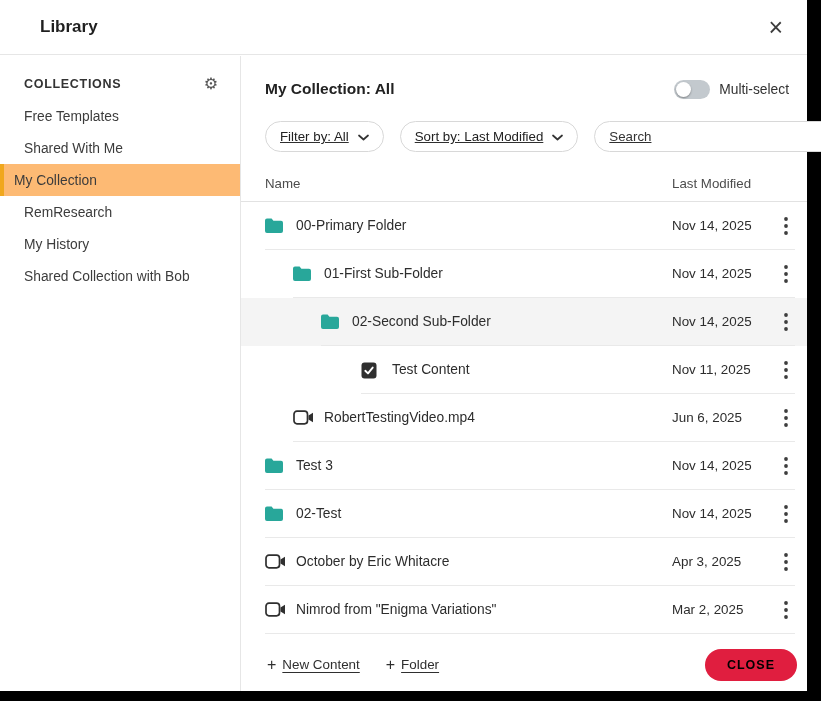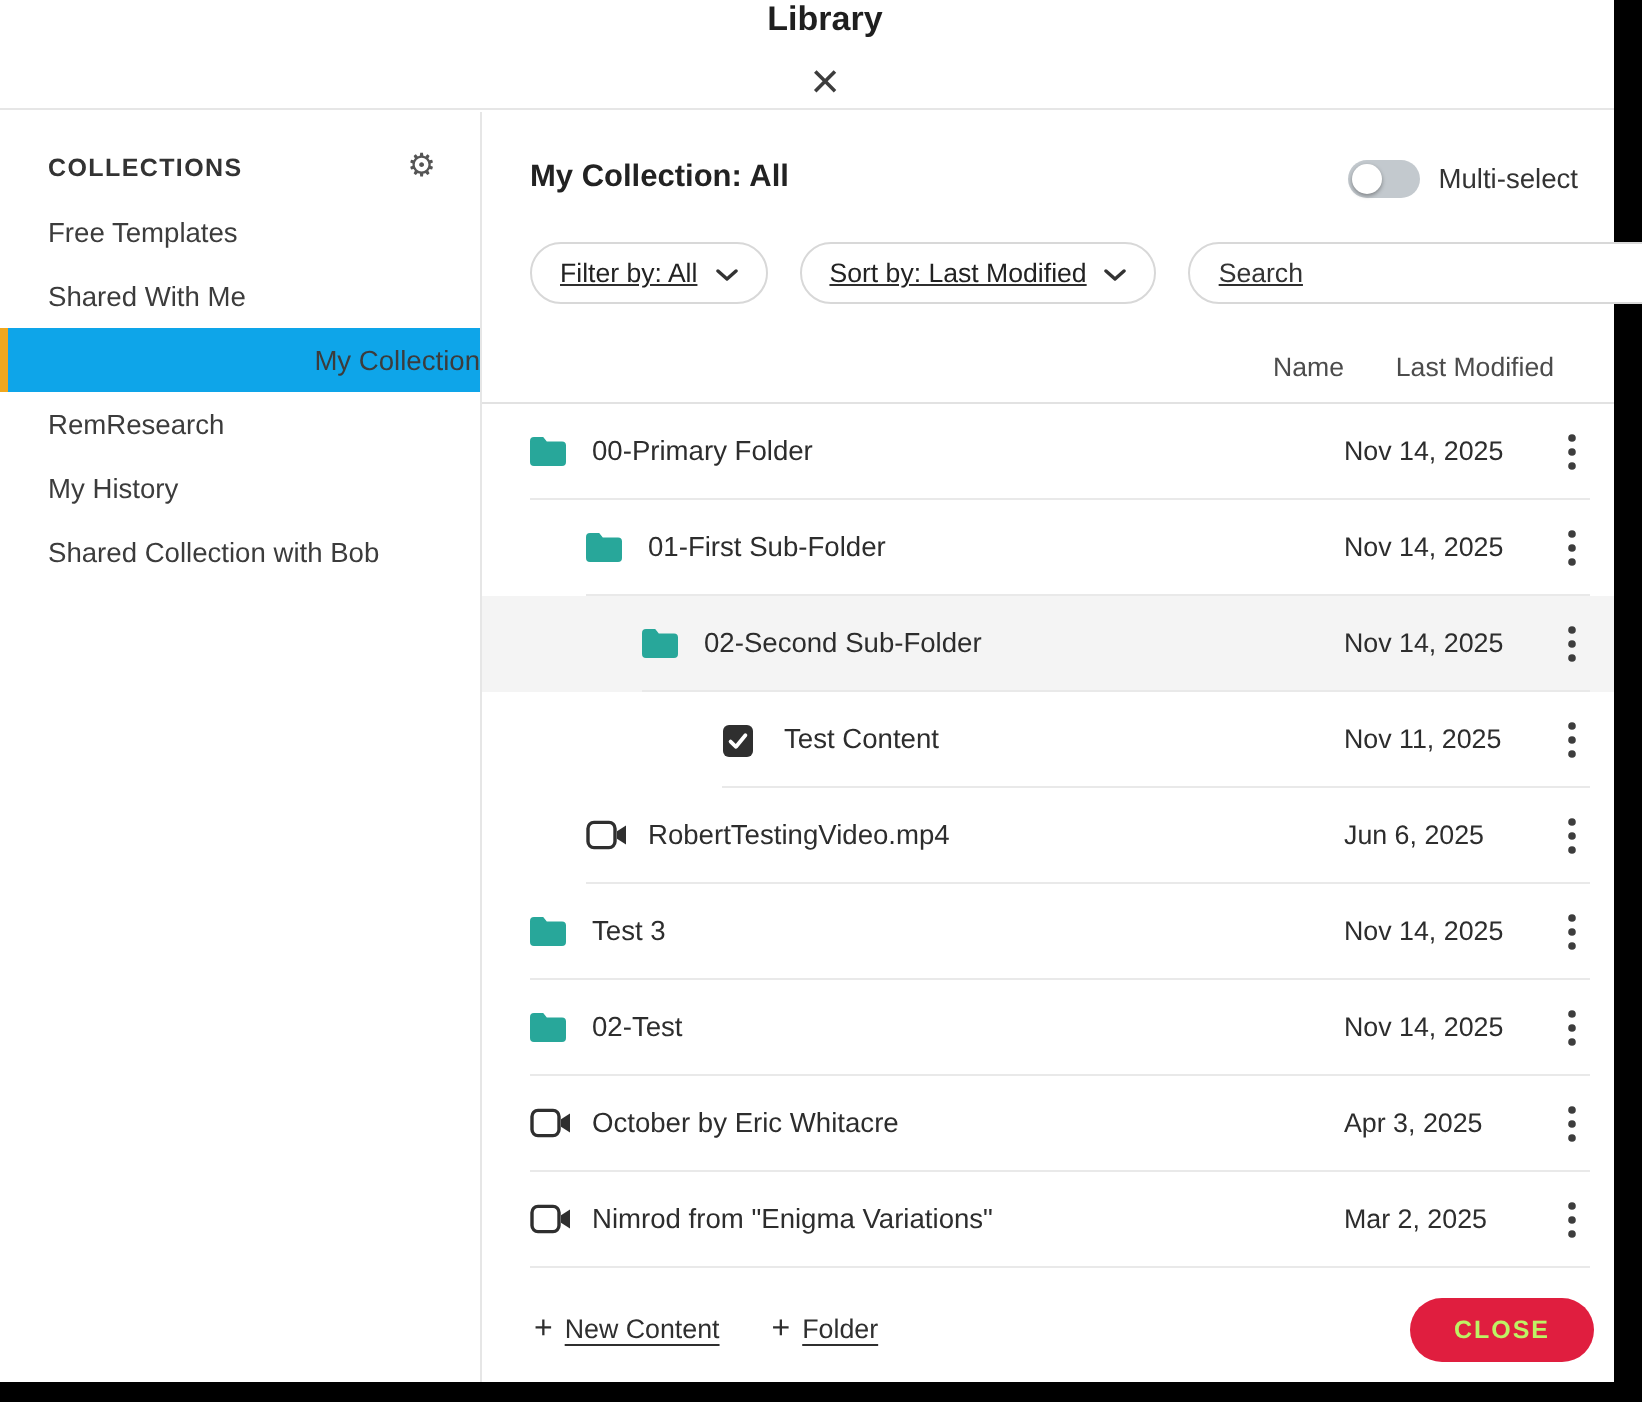--- a/index.html
+++ b/index.html
@@ -20,21 +20,20 @@
   }
   .modal{
     position:absolute;left:0;top:0;width:807px;height:691px;
     background:#fff;
   }
   
   .modal-header{
     height:55px;border-bottom:1px solid var(--border);
     display:flex;align-items:center;justify-content:space-between;
     padding:0 22px 0 40px;
-    flex-direction:column;
   }
   .modal-title{font-size:17px;font-weight:bold;color:#1f1f1f;}
   .close-x{
     background:none;border:none;font-size:25px;line-height:1;color:#3d3d3d;
     cursor:pointer;padding:0 2px;font-family:inherit;
   }
   
   .sidebar{
     position:absolute;left:0;top:56px;width:240px;bottom:0;
     background:#fff;padding-top:12px;
@@ -45,21 +44,21 @@
   }
   .sidebar-heading-label{
     font-size:12.5px;font-weight:bold;letter-spacing:.7px;color:#333;
   }
   .gear{font-size:16px;color:#555;background:none;border:none;cursor:pointer;line-height:1;font-family:inherit;}
   .side-item{
     height:32px;display:flex;align-items:center;padding-left:24px;
     font-size:13.8px;color:#3c3c3c;cursor:pointer;
   }
   .side-item.selected{
-    background:#0ea5e9;border-left:4px solid var(--selected-gold);padding-left:20px;justify-content:flex-end;
+    background:#fdba74;border-left:4px solid var(--selected-gold);padding-left:10px;
   }
   
   .main{
     position:absolute;left:240px;top:56px;right:0;bottom:0;
     border-left:1px solid var(--border);background:#fff;
   }
   .main-header{
     display:flex;align-items:flex-start;justify-content:space-between;
     padding:24px 18px 0 24px;
   }
@@ -83,21 +82,21 @@
   .search-pill{flex:1;cursor:text;gap:8px;}
   .search-pill input{
     border:none;outline:none;flex:1;min-width:10px;font-size:13.3px;
     font-family:inherit;background:transparent;color:#222;
   }
   .search-label{color:#333;}
   
   .table-head{
     display:flex;align-items:center;height:36px;margin-top:14px;
     padding:0 12px 0 24px;border-bottom:1px solid #e2e2e2;
-    font-size:13.3px;color:#4c4c4c;text-align:right;
+    font-size:13.3px;color:#4c4c4c;
   }
   .col-name{flex:1;}
   .col-date{width:105px;flex:none;}
   .col-kebab{width:18px;flex:none;}
   .row{padding:0 12px 0 24px;cursor:pointer;}
   .row.highlight{background:#f4f4f4;}
   .row-line{
     display:flex;align-items:center;height:48px;border-bottom:1px solid #e9e9e9;
   }
   .lv0{margin-left:0;} .lv1{margin-left:28px;} .lv2{margin-left:56px;} .lv3{margin-left:96px;}
@@ -116,21 +115,21 @@
     display:flex;align-items:center;padding:0 10px 0 26px;background:#fff;
   }
   .add-link{
     display:inline-flex;align-items:center;gap:6px;margin-right:26px;
     background:none;border:none;cursor:pointer;font-family:inherit;
     font-size:13.4px;color:#2f2f2f;
   }
   .add-link .plus{font-size:16px;line-height:1;}
   .add-link .link-text{text-decoration:underline;text-underline-offset:3px;}
   .close-btn{
-    margin-left:auto;background:var(--close-red);color:#bef264;border:none;
+    margin-left:auto;background:var(--close-red);color:#000000;border:none;
     border-radius:17px;height:32px;padding:0 22px;font-size:12.5px;font-weight:bold;
     letter-spacing:1px;cursor:pointer;font-family:inherit;
   }
 </style>
 </head>
 <body>
 
 <div class="modal">
 
   <div class="modal-header">

